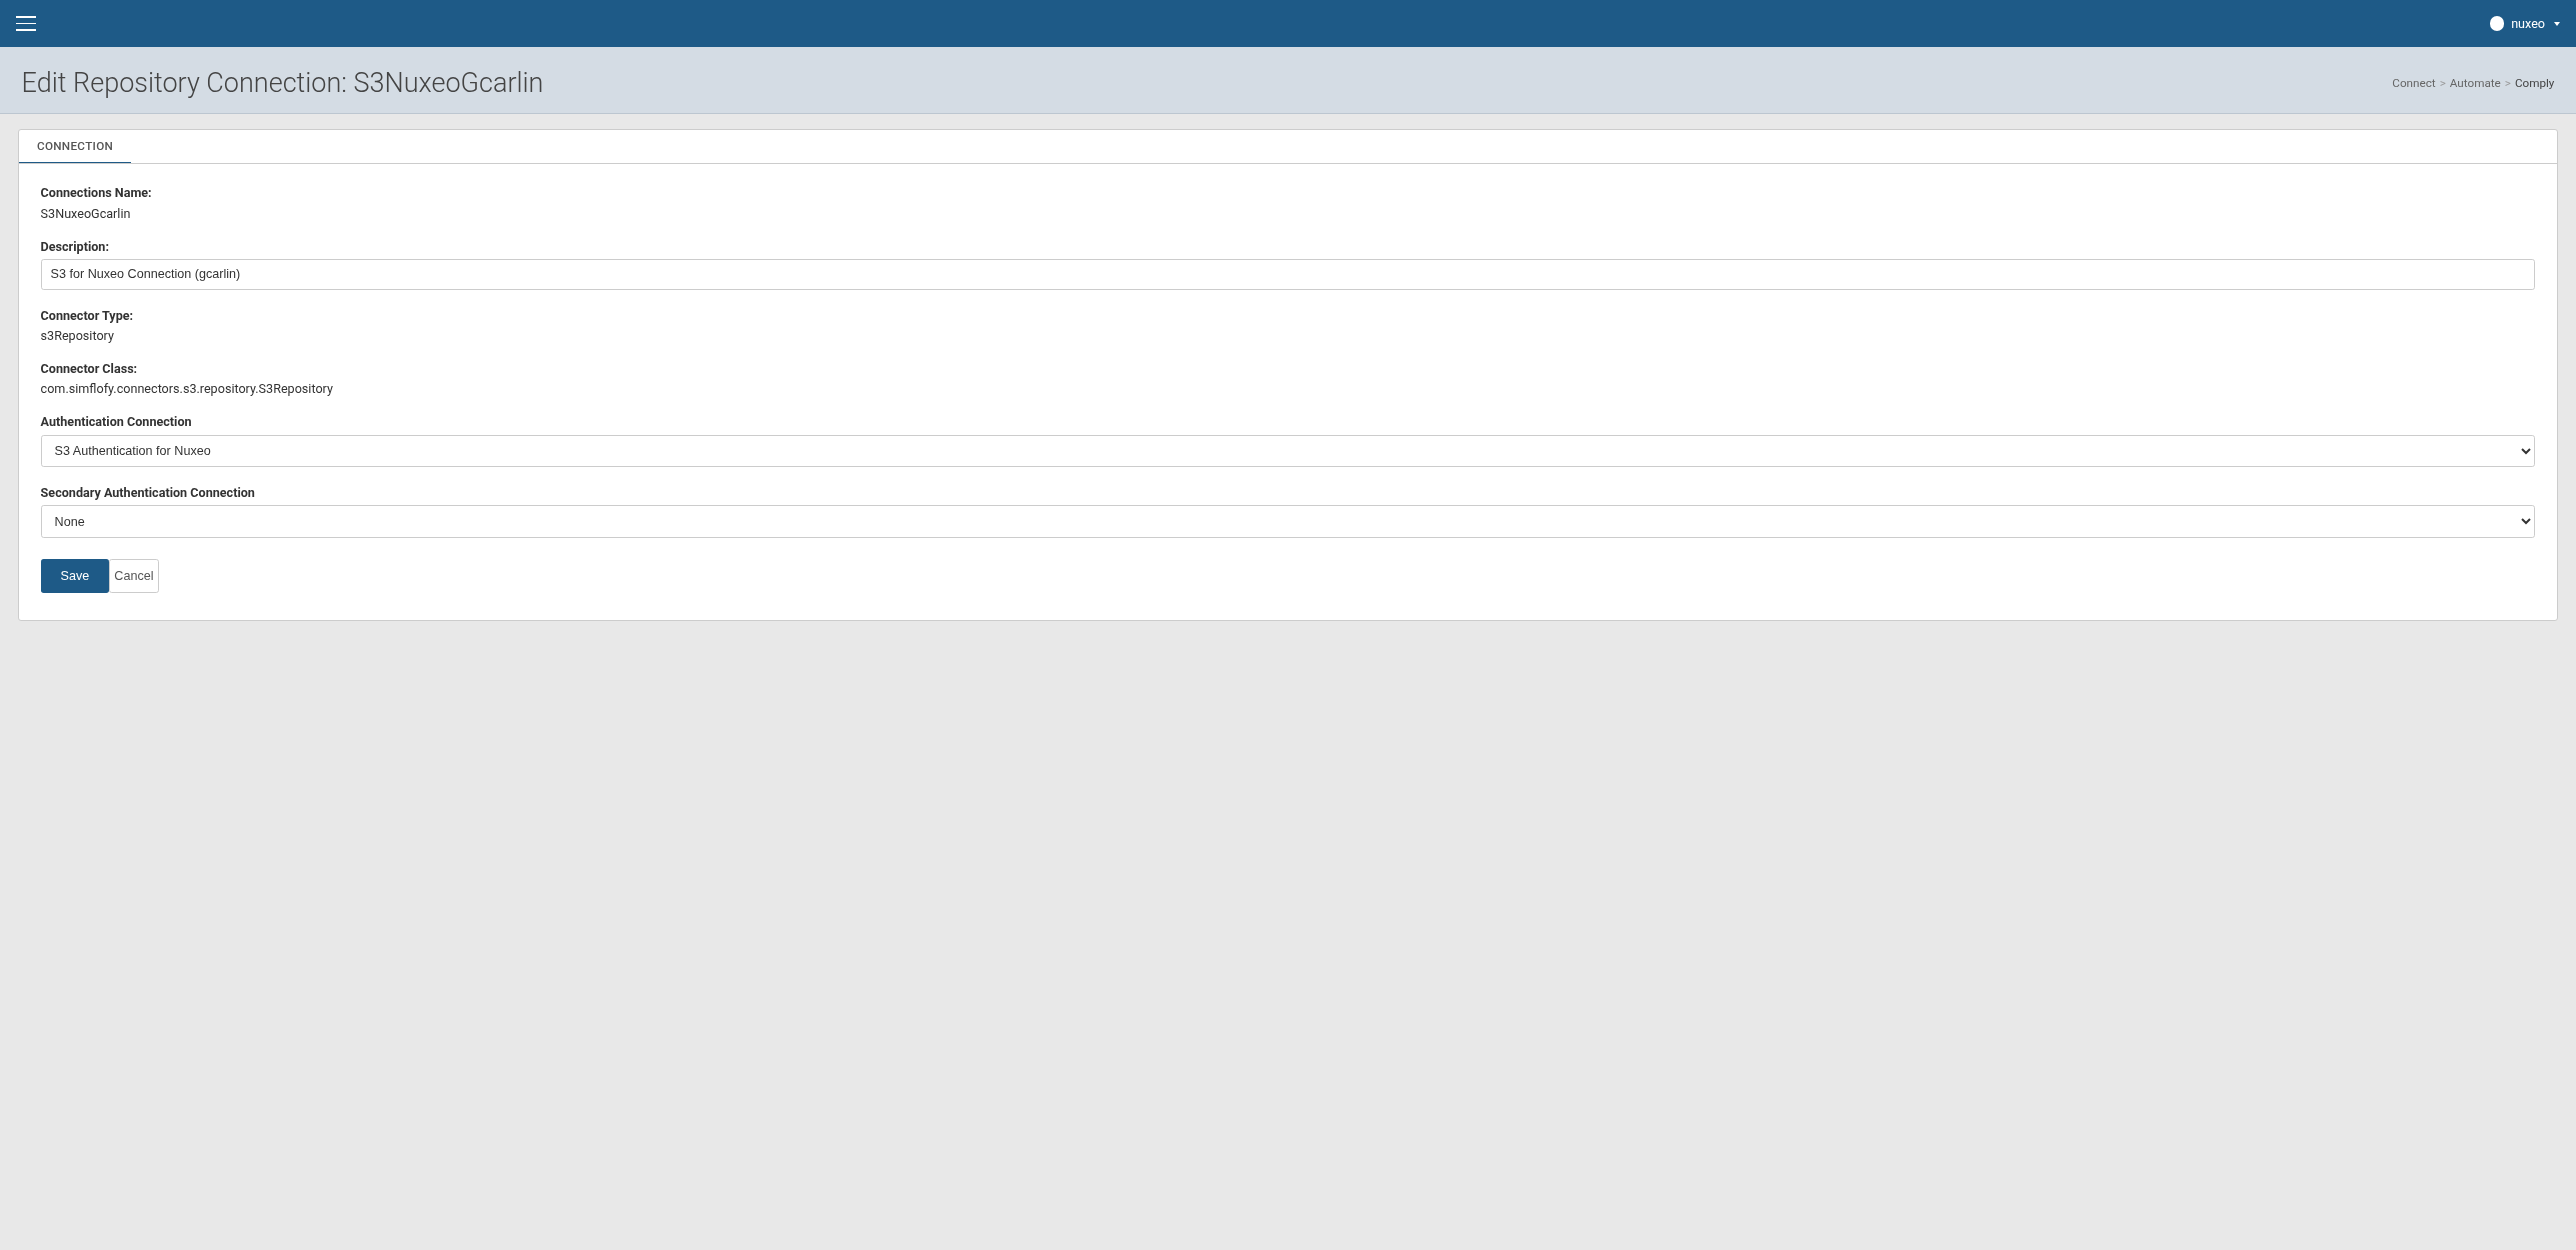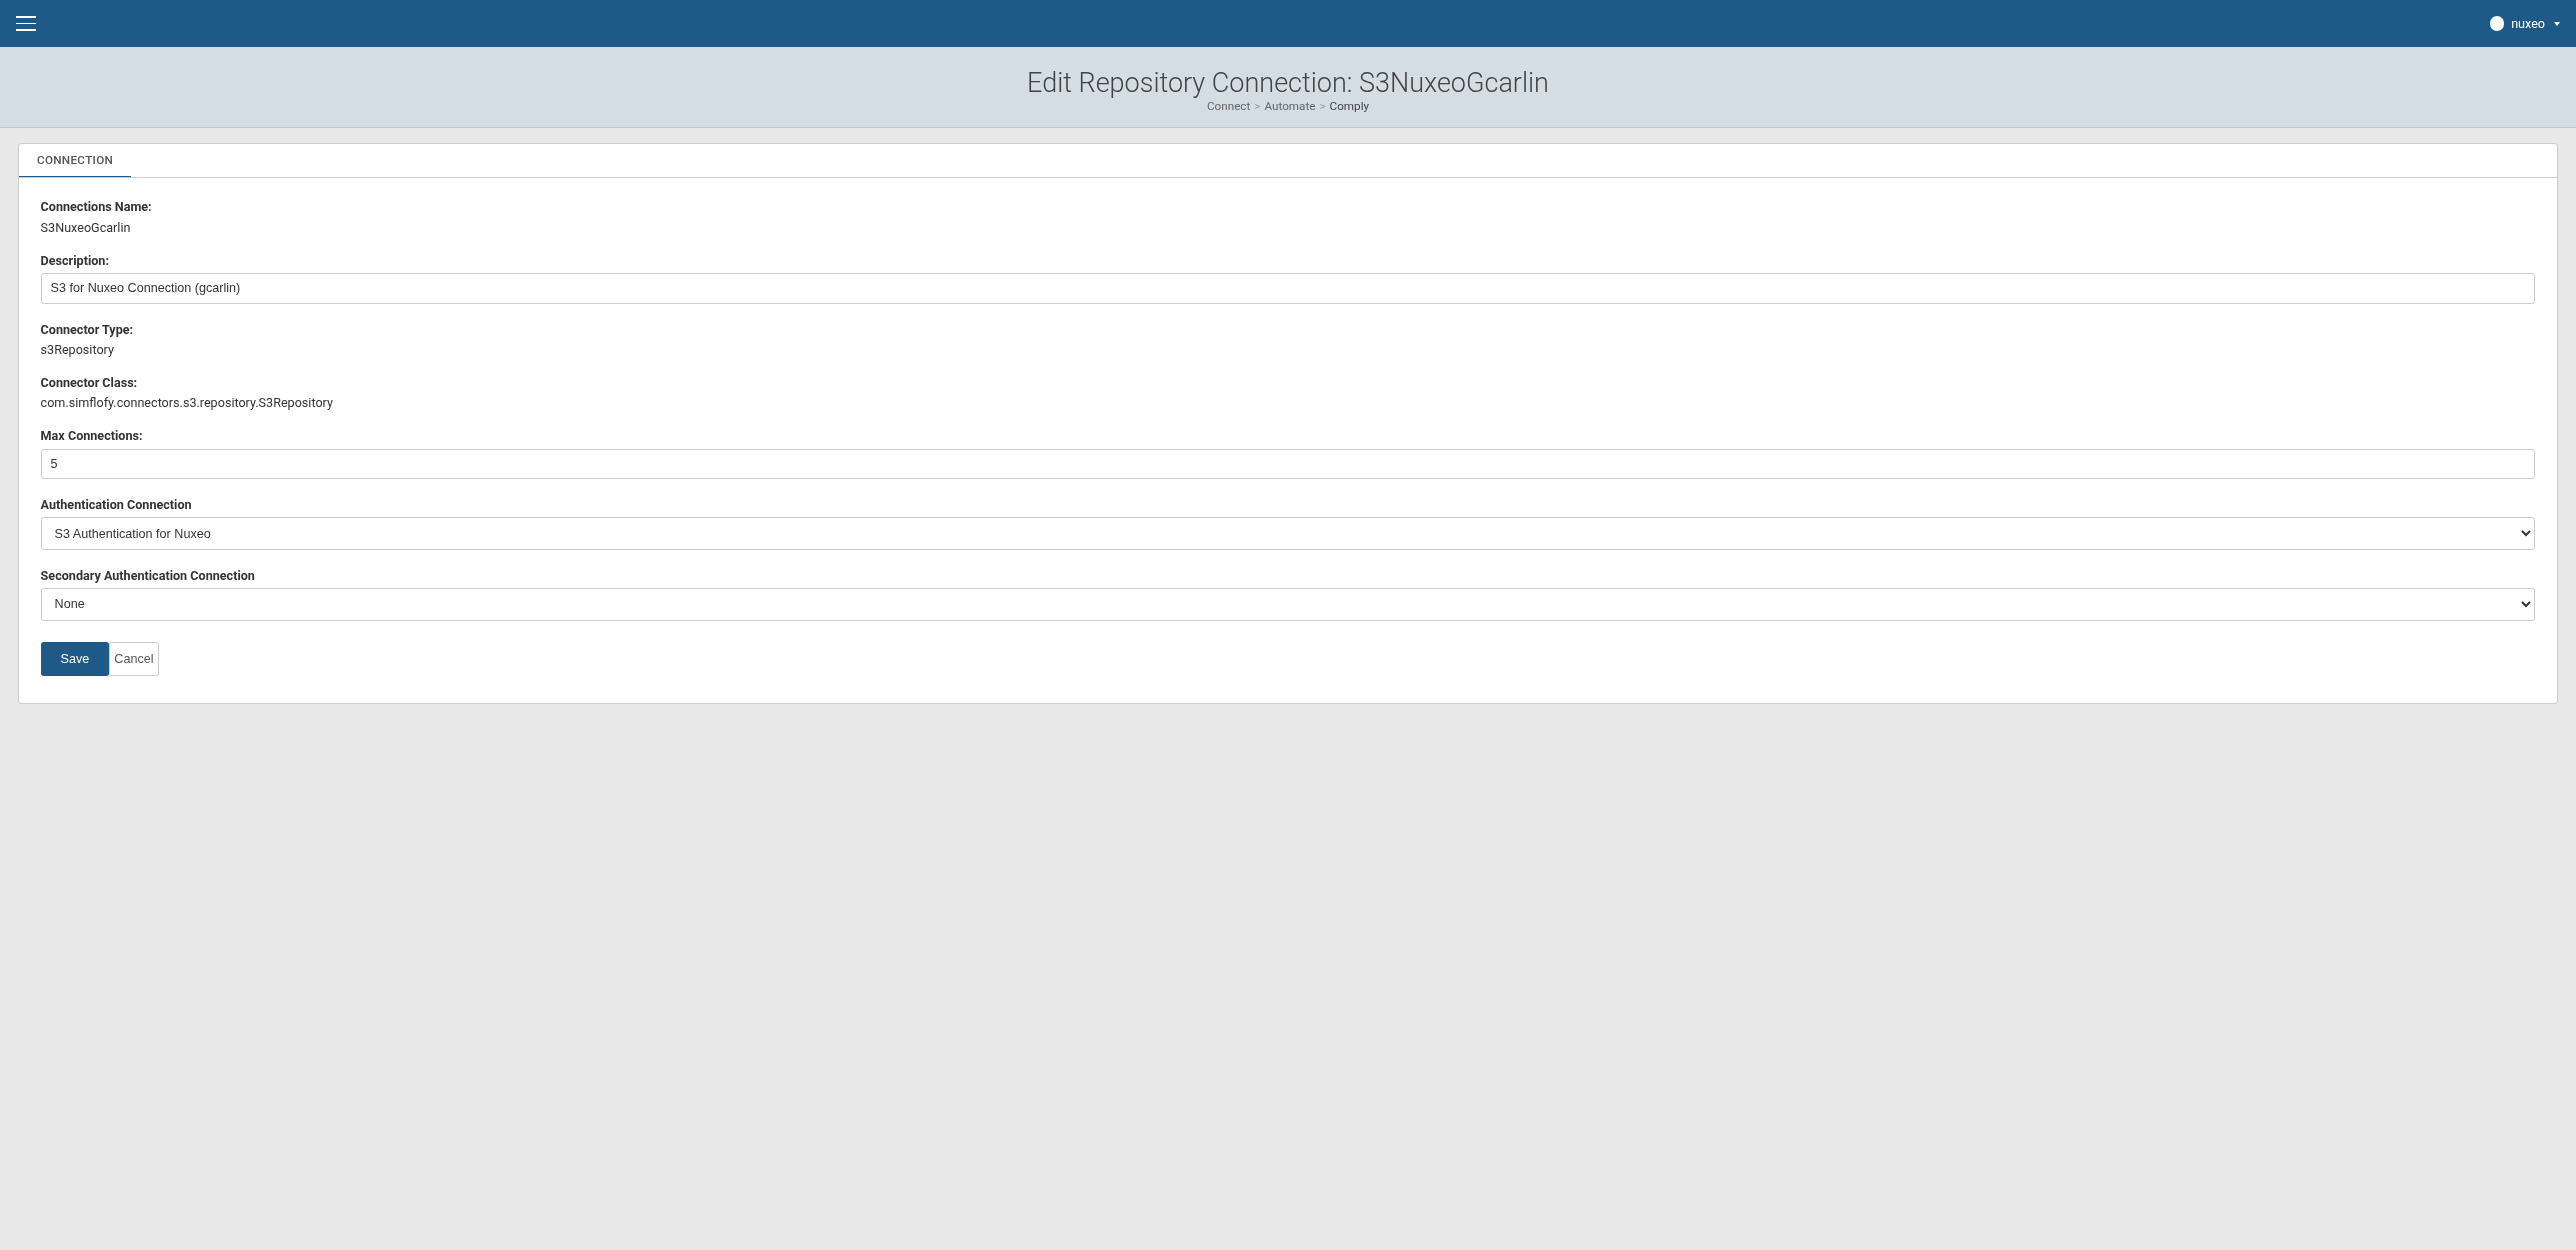--- a/index.html
+++ b/index.html
@@ -61,22 +61,22 @@
       position: relative;
       margin-right: 1.8px;
     }
 
     
     .page-header {
       background: #d4dce4;
       padding: 20px 21.6px 14.4px 21.6px;
       display: flex;
       align-items: center;
+      justify-content: space-between;
       border-bottom: 0.9px solid #bcc6d0;
-      flex-direction: column;
     }
 
     .page-title {
       font-size: 27px;
       font-weight: 300;
       color: #444;
     }
 
     .breadcrumb {
       font-size: 11.7px;
@@ -259,24 +259,20 @@
       <div class="form-group">
         <label class="form-label">Connector Type:</label>
         <div class="form-value">s3Repository</div>
       </div>
 
       <div class="form-group">
         <label class="form-label">Connector Class:</label>
         <div class="form-value">com.simflofy.connectors.s3.repository.S3Repository</div>
       </div>
 
-      <div class="form-group">
-        <label class="form-label">Max Connections:</label>
-        <input type="number" class="form-input" value="5" style="">
-      </div>
 
       <div class="form-group">
         <label class="form-label">Authentication Connection</label>
         <select class="form-select">
           <option>S3 Authentication for Nuxeo</option>
         </select>
       </div>
 
       <div class="form-group">
         <label class="form-label">Secondary Authentication Connection</label>

